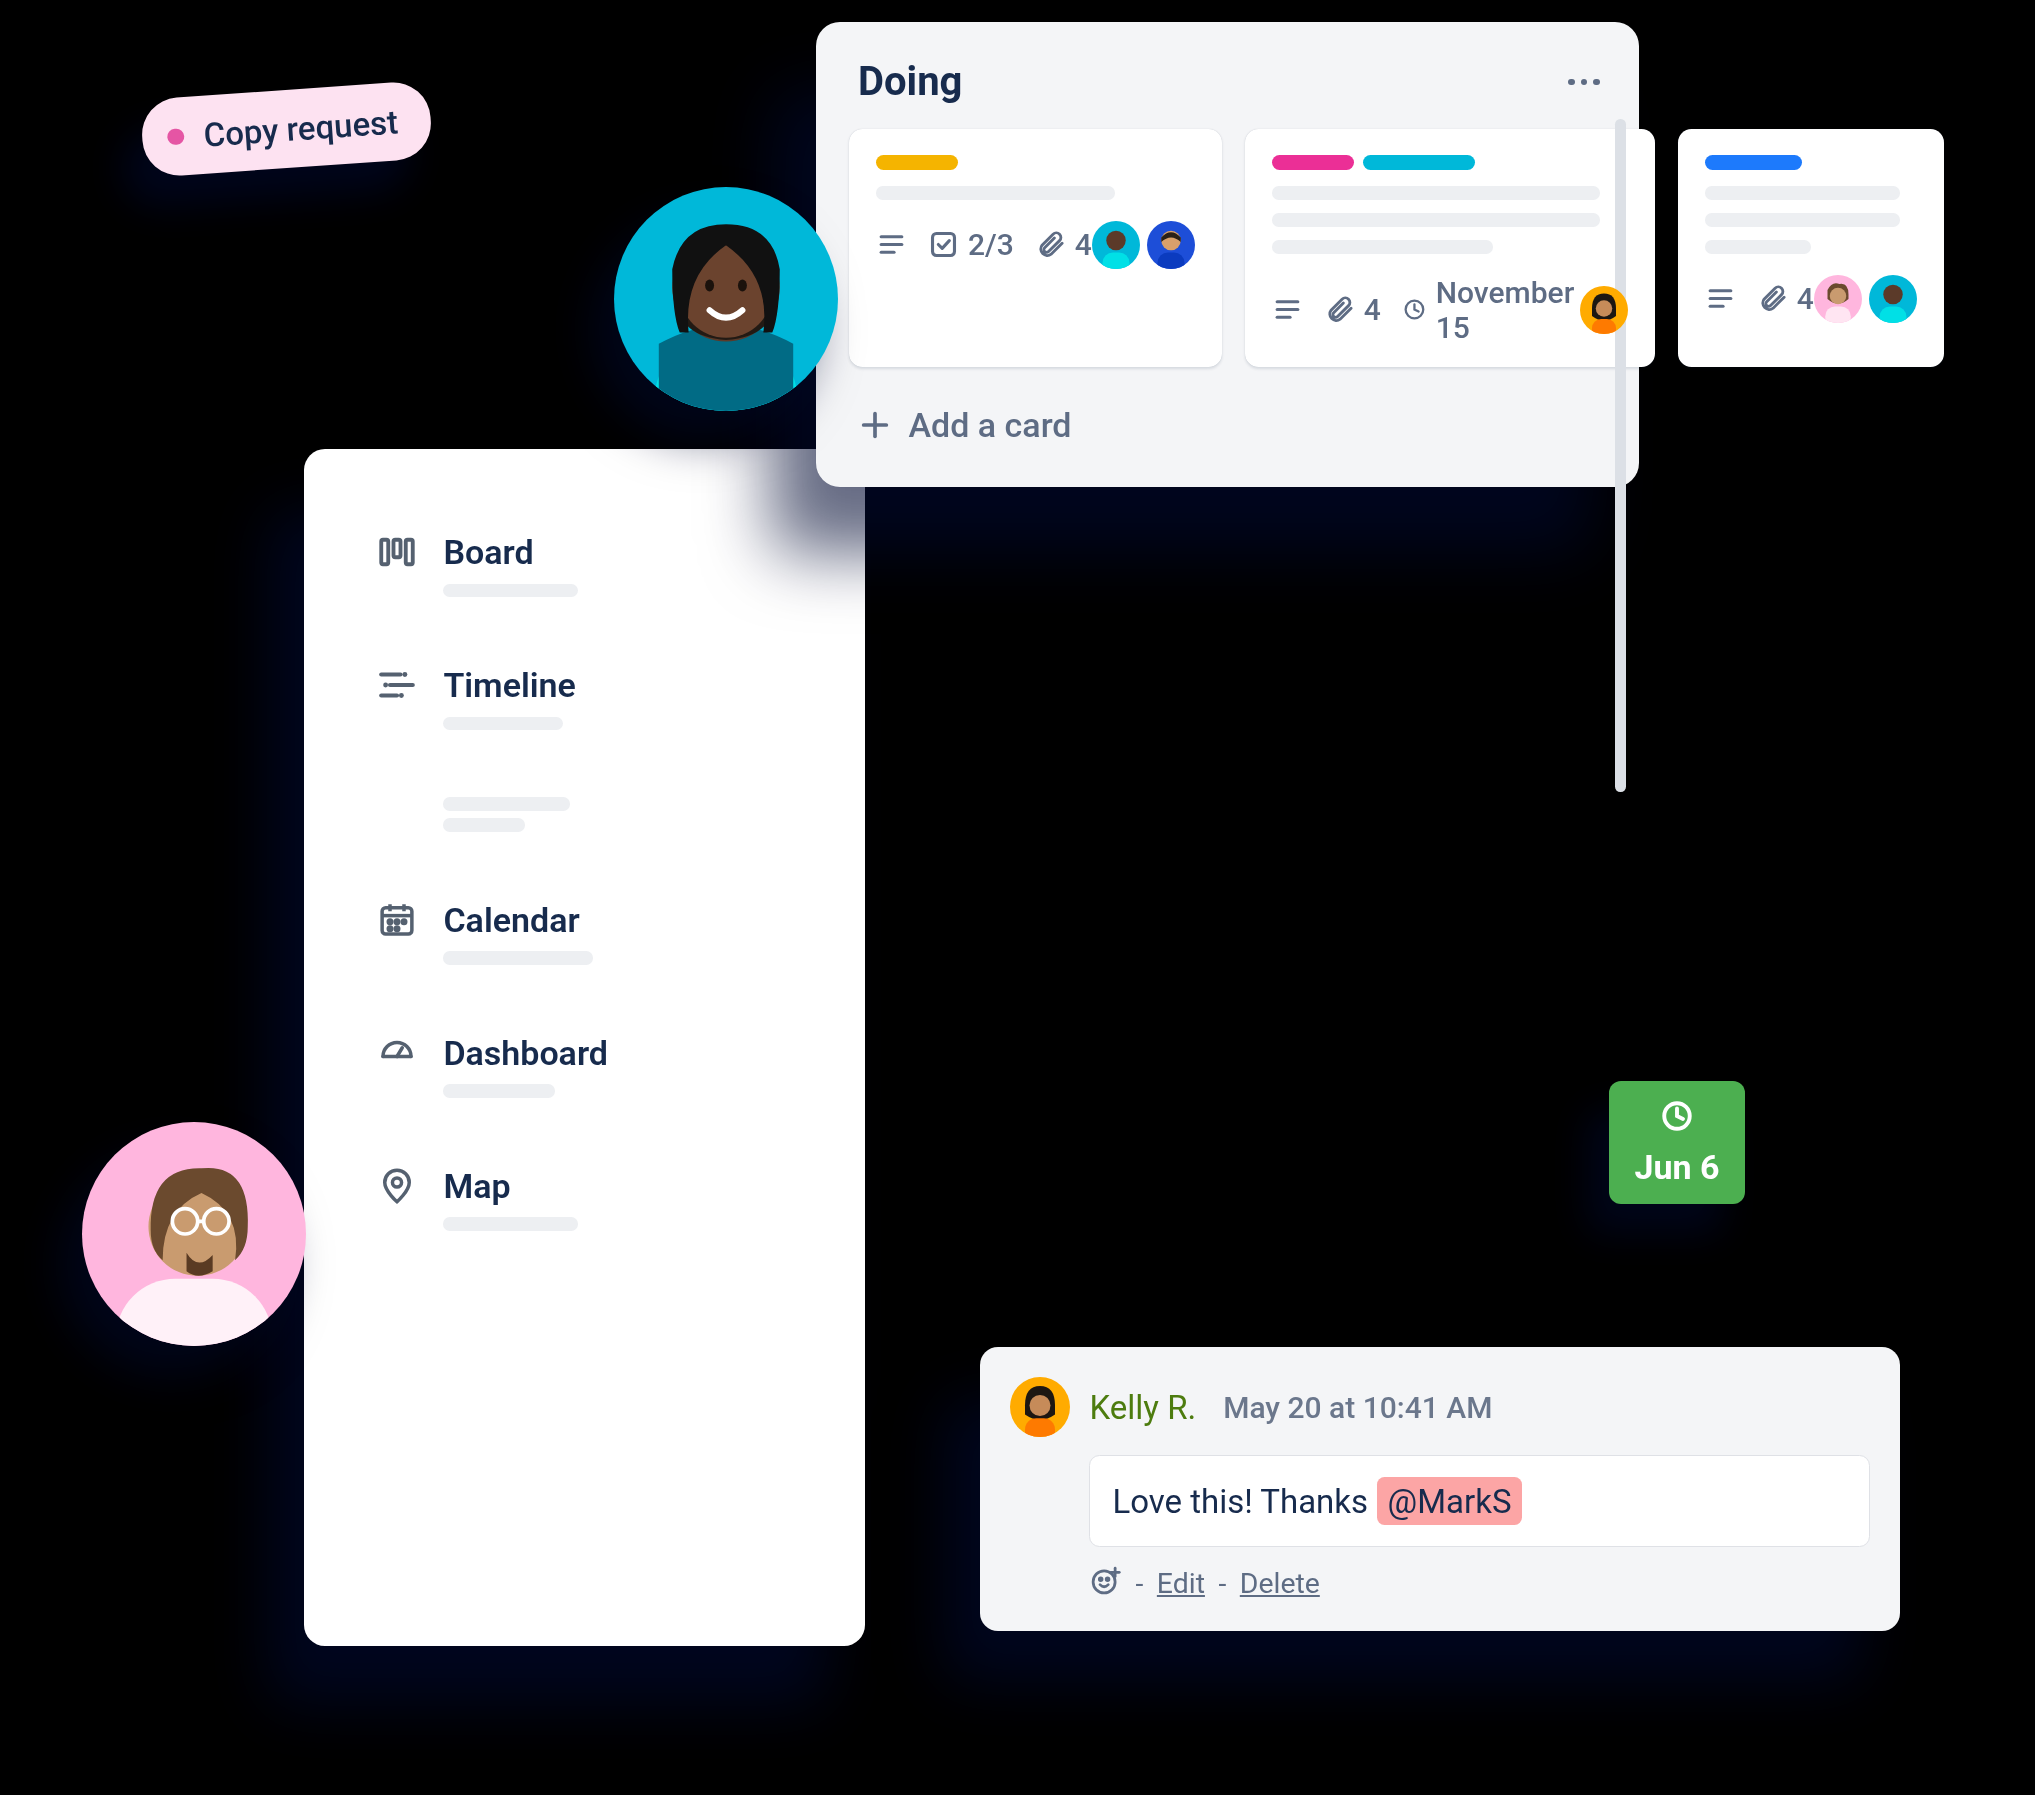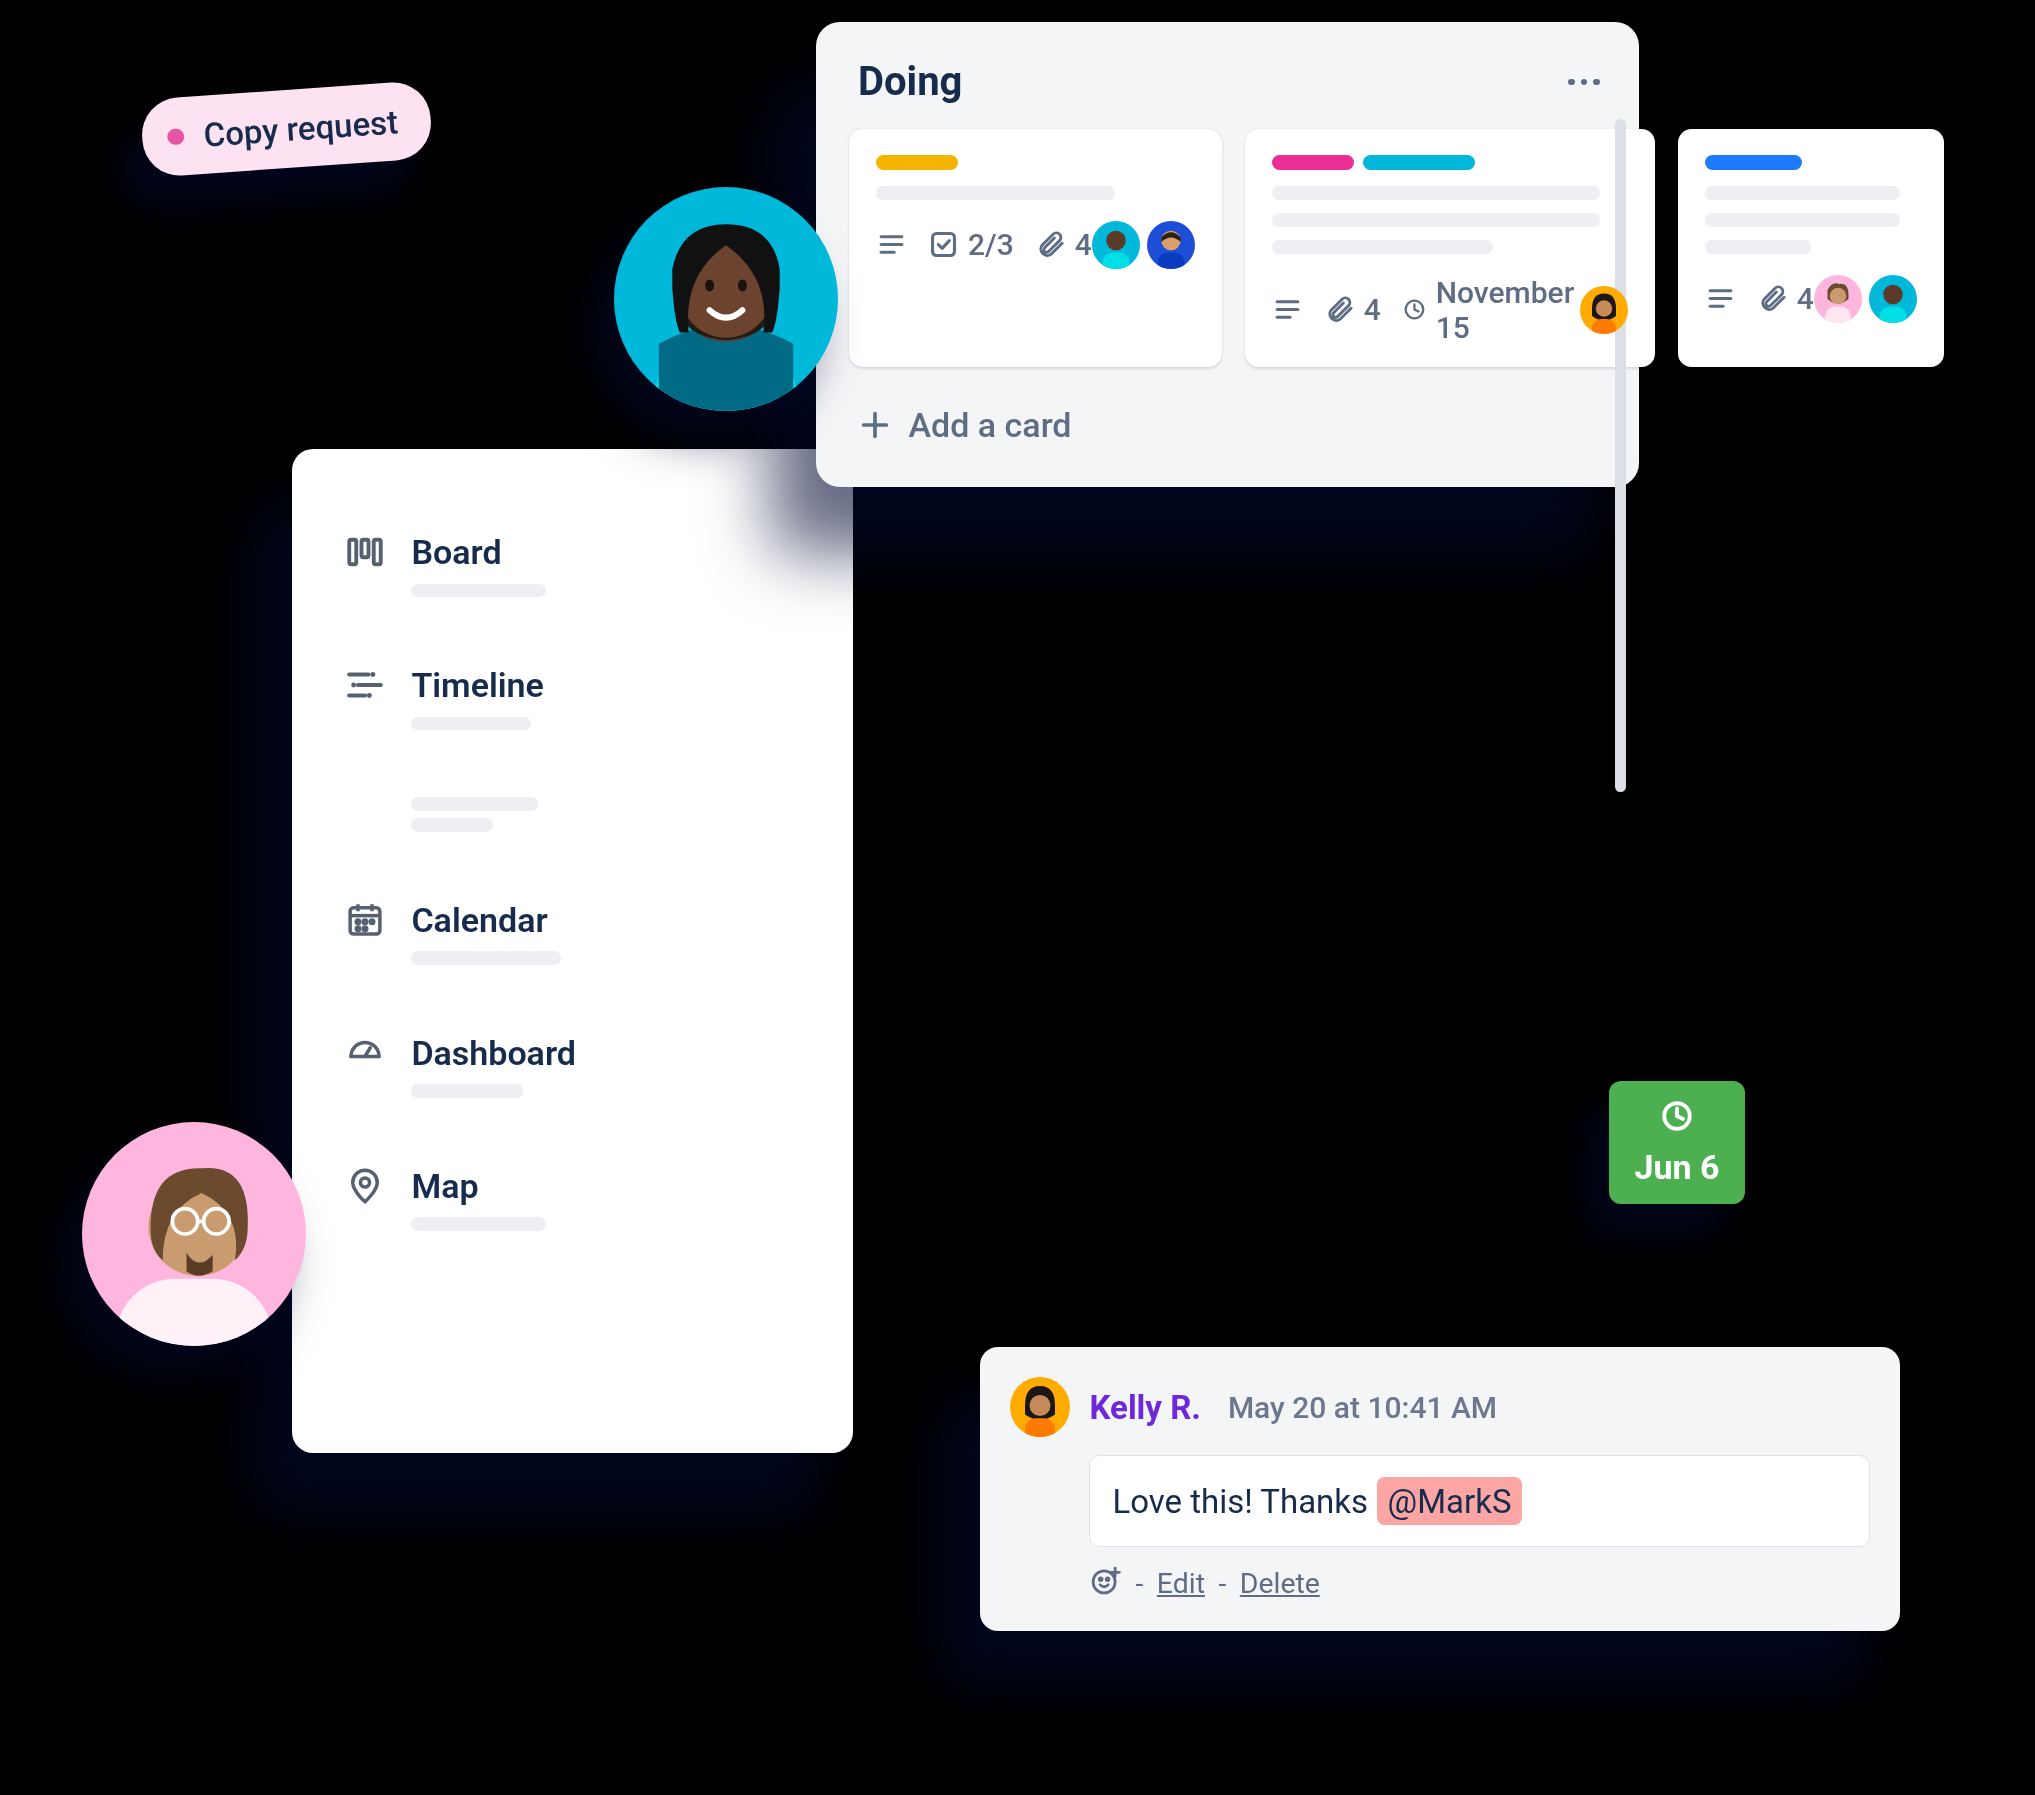--- a/index.html
+++ b/index.html
@@ -9,28 +9,28 @@
     width: 2035px;
     height: 1796px;
     position: relative;
     overflow: hidden;
   }
   .canvas { position:absolute; inset:0; }
 
   
   .views-panel {
     position: absolute;
-    left: 292px;
+    left: 304px;
     top: 449px;
     width: 561px;
-    height: 1004px;
+    height: 1197px;
     background: #fff;
     border-radius: 21px;
     box-shadow: -37px 60px 60px rgba(0,10,50,.6), 0 0 0 0.7px rgba(0,0,0,.02);
-    padding: 82px 52px 45px 52px;
+    padding: 82px 52px 45px 72px;
   }
   .view-item {
     display:flex;
     flex-direction: column;
     gap: 10.5px;
     margin-bottom: 67px;
   }
   .view-row { display:flex; align-items:center; gap:25.4px; }
   .view-icon {
     width: 42px; height:42px;
@@ -146,21 +146,21 @@
     position:absolute;
     left: 980px; top: 1347px;
     width: 920px;
     background:#F4F5F7;
     border-radius: 18px;
     box-shadow: -37px 52px 60px rgba(0,10,50,.6), 0 0 0 0.7px rgba(0,0,0,.03);
     padding: 30px 30px 27px 30px;
   }
   .comment-head { display:flex; align-items:center; gap:19.5px; margin-bottom:18px; }
   .comment-avatar { width:60px; height:60px; border-radius:50%; overflow:hidden; flex-shrink:0; }
-  .comment-author { font-size:33px; font-weight:700; color:#6d28d9; }
+  .comment-author { font-size:33px; font-weight:400; color:#4d7c0f; }
   .comment-time { font-size:30px; color:#6B778C; margin-left:7.5px; font-weight:500; }
   .comment-body {
     margin-left: 79px;
     background:#fff;
     border:1.5px solid #DFE1E6;
     border-radius:10.5px;
     padding: 21px 22.4px;
     font-size:33px;
     color:#172B4D;
     display:flex; align-items:center; gap:9px; flex-wrap:wrap;

